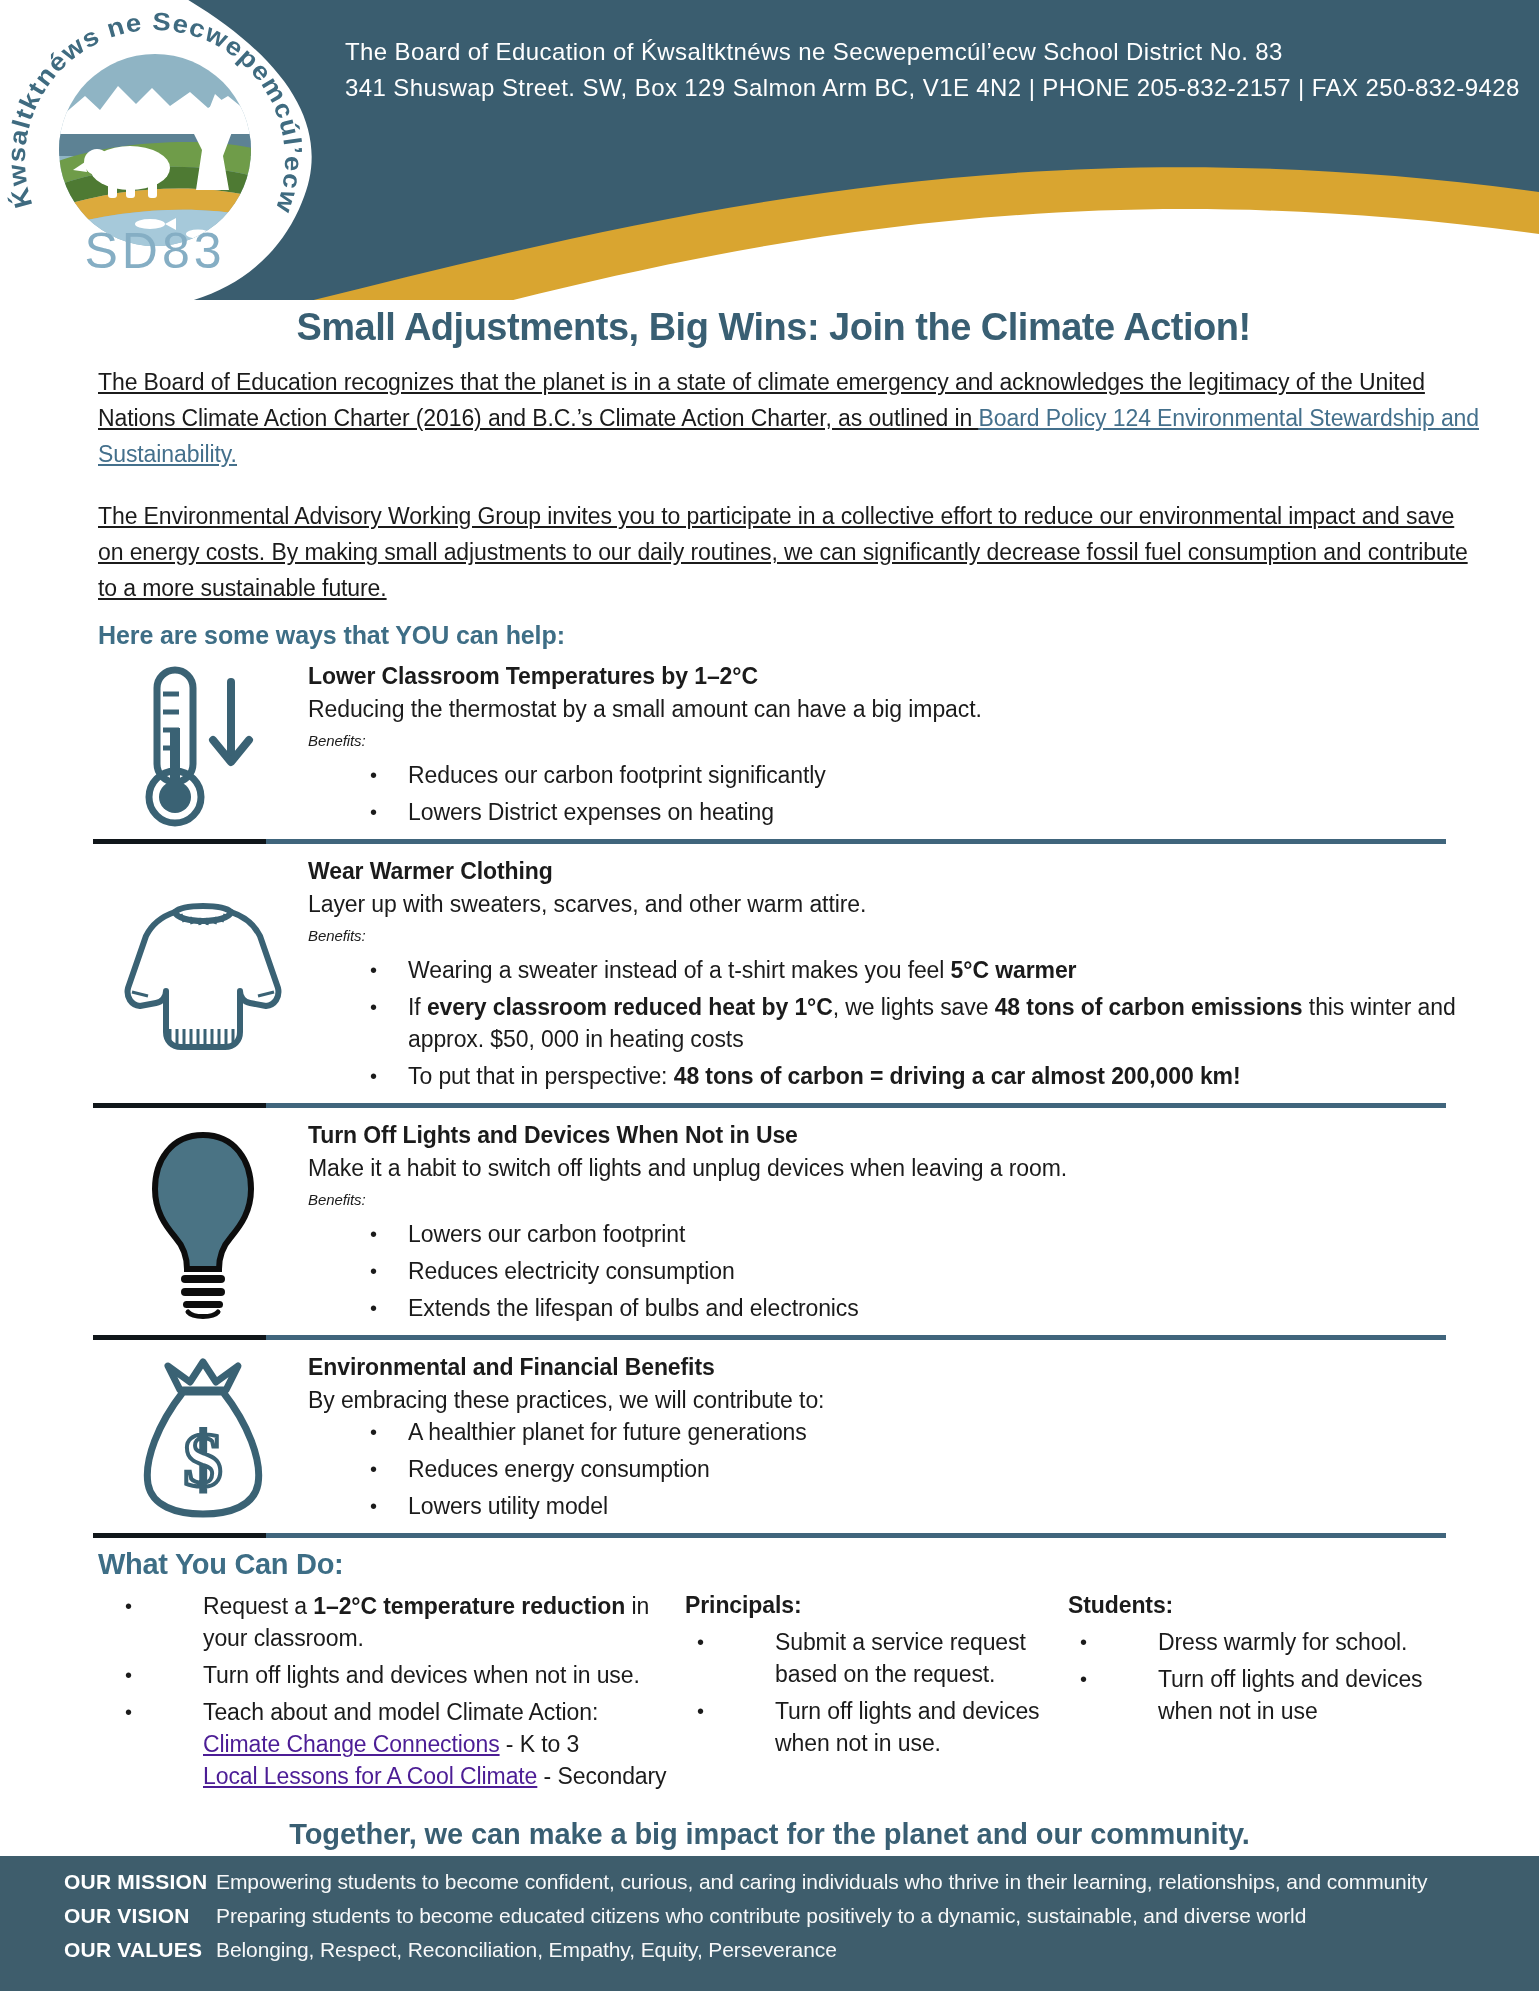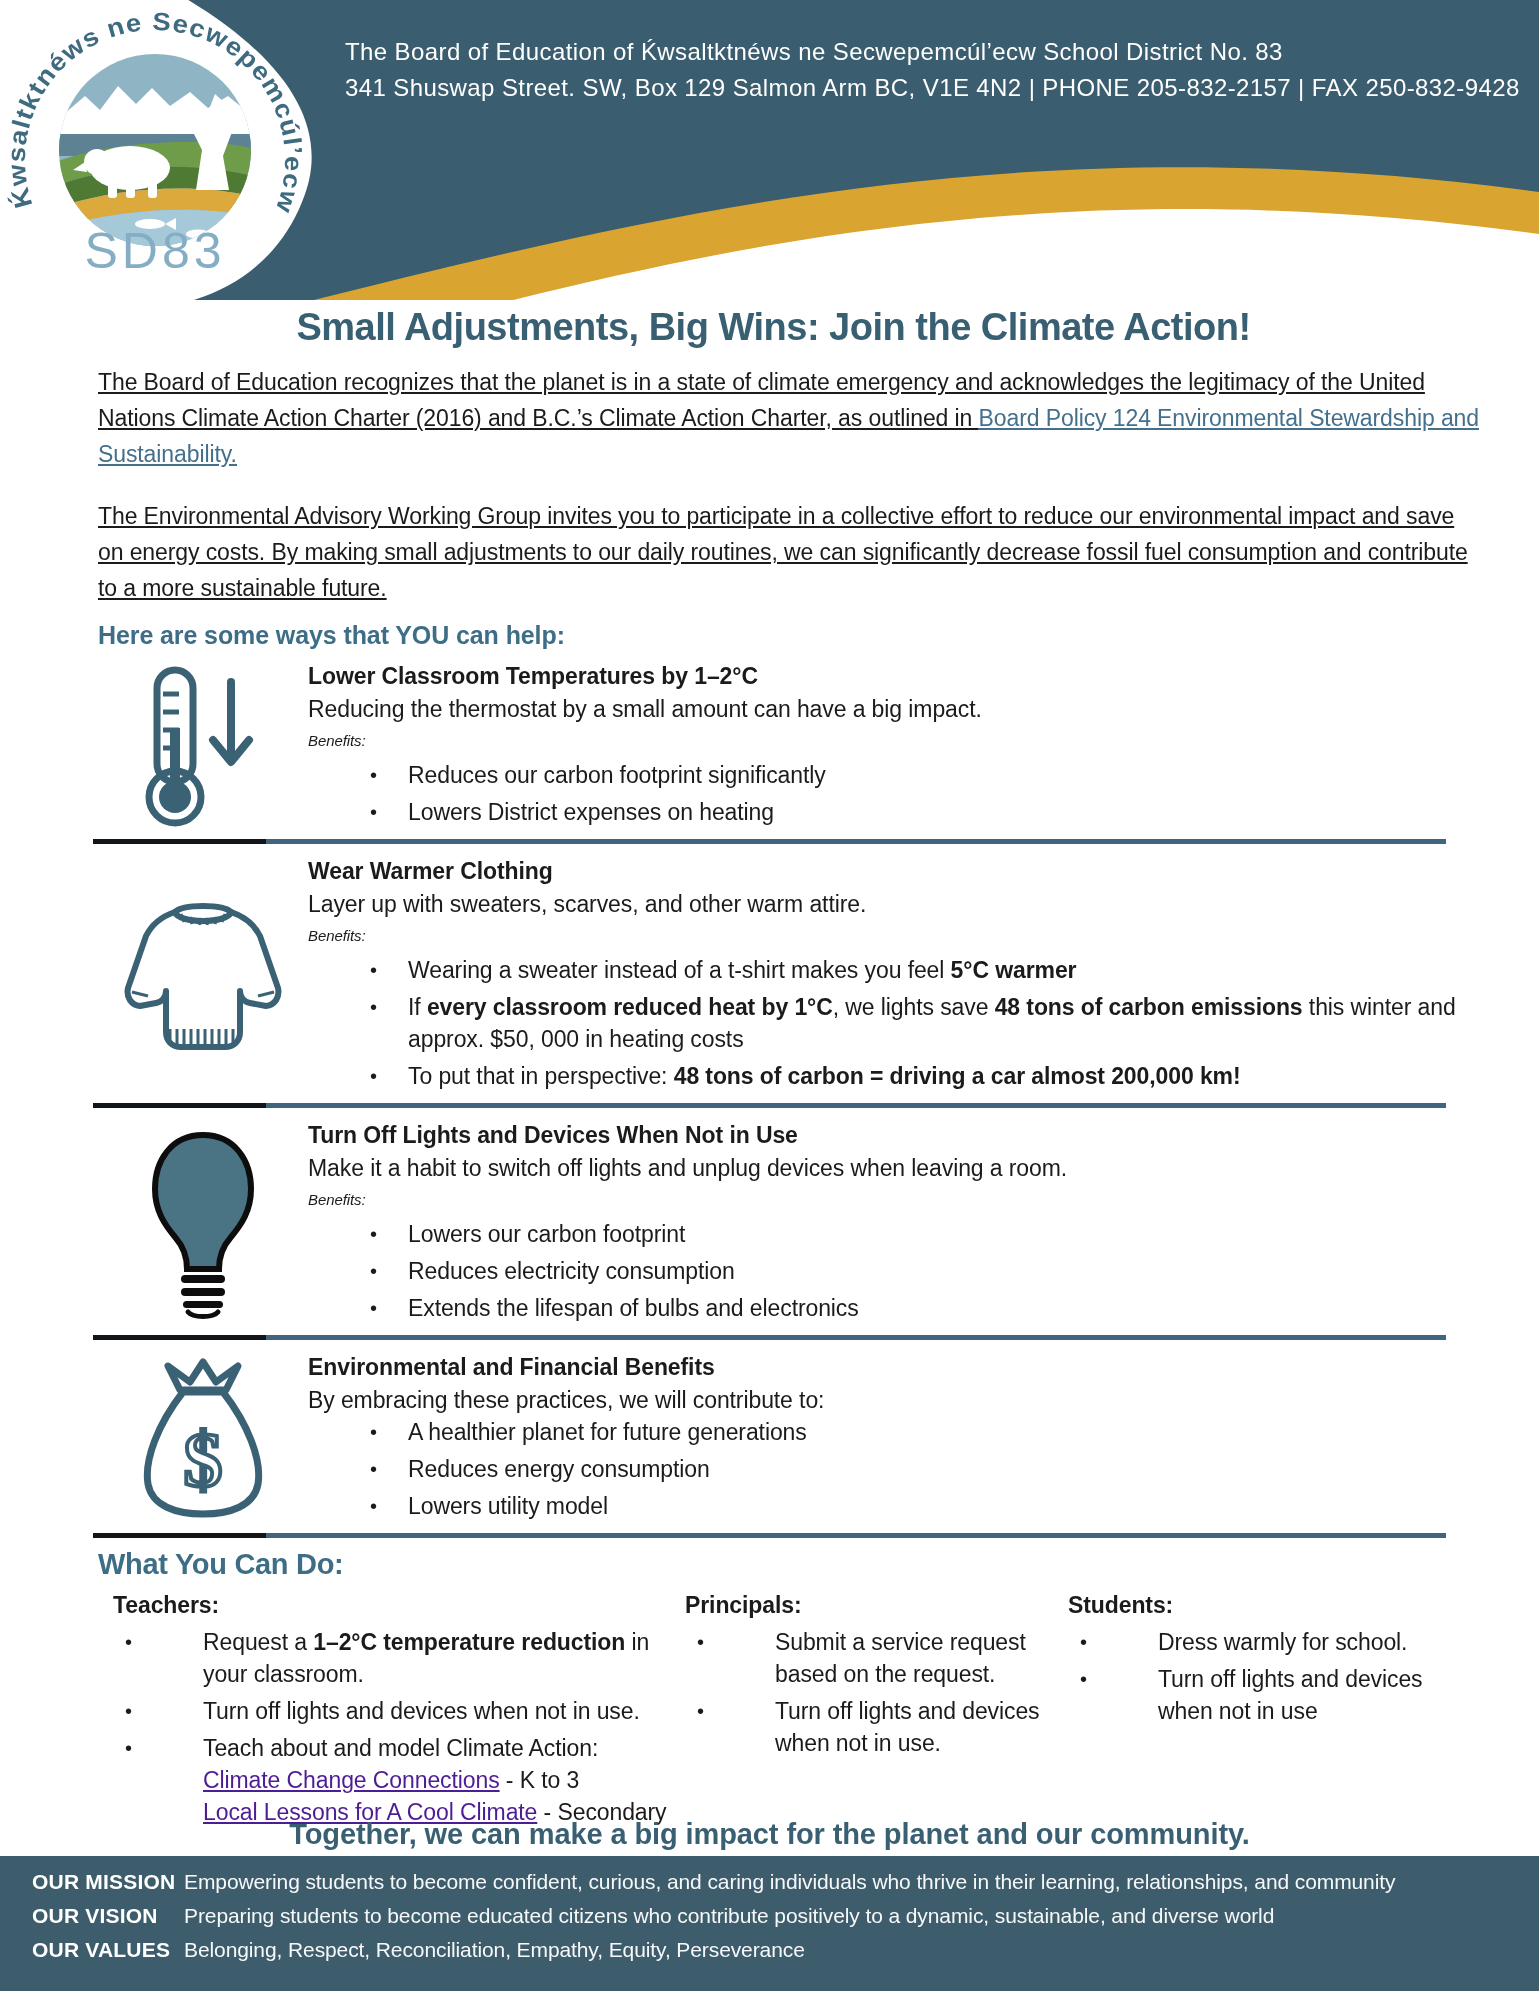--- a/index.html
+++ b/index.html
@@ -49,21 +49,21 @@
   .doc-link { color:#4c1d95; text-decoration:underline; cursor:pointer; }
 
   .closing {
     position:absolute; top:1818px; left:0; right:0; text-align:center;
     color:#395f73; font-size:29px; font-weight:bold;
   }
   .page-footer {
     position:absolute; top:1856px; left:0; right:0; bottom:0;
     background:#3e5d6c; color:#ffffff; padding-top:13px;
   }
-  .footer-row { display:flex; padding-left:32px; margin-bottom:9px; font-size:21px; line-height:25px; }
+  .footer-row { display:flex; padding-left:64px; margin-bottom:9px; font-size:21px; line-height:25px; }
   .footer-label { flex:none; width:152px; font-weight:bold; letter-spacing:0.2px; }
   .footer-text { flex:1; padding-right:20px; font-weight:normal; opacity:0.96; }
 
   strong { font-weight:bold; }
 </style>
 </head>
 <body>
 
 <svg class="header-svg" width="1539" height="300" viewBox="0 0 1539 300">
   <rect width="1539" height="300" fill="#3a5d6f"></rect>
@@ -255,21 +255,20 @@
       </div>
     </div>
     <div class="divider"></div>
   </div>
 </div>
 
   <h2 class="what-heading">What You Can Do:</h2>
 
   <div class="cols" id="columns-container">
   <div class="col col-0">
-    <div class="col-title">Teachers:</div>
     <ul>
           <li><span class="marker">•</span><span>Request a </span><strong>1–2°C temperature reduction</strong><span> in your classroom.</span></li>
           <li><span class="marker">•</span><span>Turn off lights and devices when not in use.</span></li>
           <li><span class="marker">•</span><span>Teach about and model Climate Action:</span><br><a class="doc-link" href="#">Climate Change Connections</a><span> - K to 3</span><br><a class="doc-link" href="#">Local Lessons for A Cool Climate</a><span> - Secondary</span></li>
         </ul>
   </div>
 
   <div class="col col-1">
     <div class="col-title">Principals:</div>
     <ul>

